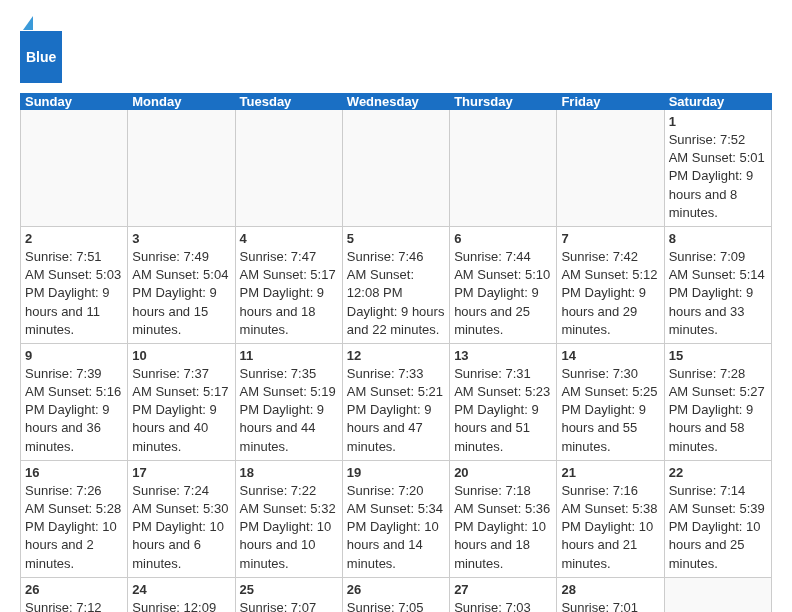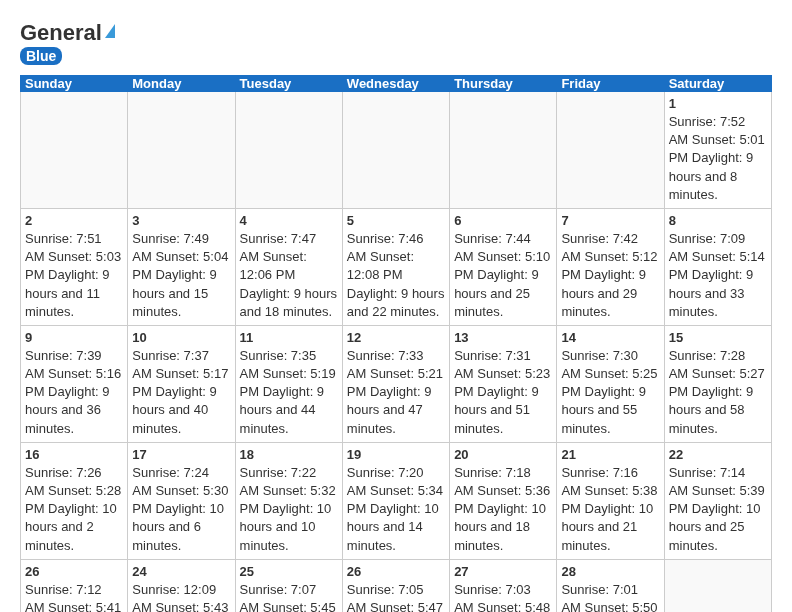--- a/index.html
+++ b/index.html
@@ -69,24 +69,23 @@
     .empty-cell {
       background: #f9f9f9;
     }
   </style>
 </head>
 <body>
 
 <div class="header">
   <div class="logo">
     <div style="display:flex;align-items:center;">
-      <span style="font-size:22px;font-weight:bold;color:#333;">General</span>
       <span style="display:inline-block;width:0;height:0;border-left:10px solid transparent;border-bottom:14px solid #3a9ad9;margin-left:3px;margin-top:-4px;"></span>
     </div>
-    <div style="background:#1a6fc4;color:white;font-size:14px;font-weight:bold;padding:1px 6px;margin-top:1px;display:inline-block;border-radius:8px;">Blue</div>
+    <div style="background:#1a6fc4;color:white;font-size:14px;font-weight:bold;padding:18px 6px;margin-top:1px;display:inline-block;">Blue</div>
   </div>
   <div class="title-section">
     <div class="month-year"></div>
     <div class="location"></div>
   </div>
 </div>
 
 <table class="calendar">
   <thead>
     <tr>
@@ -123,21 +122,21 @@
         </td>
         <td>
           <span class="day-num">3</span>
           <div class="day-info">Sunrise: 7:49 AM
 Sunset: 5:04 PM
 Daylight: 9 hours and 15 minutes.</div>
         </td>
         <td>
           <span class="day-num">4</span>
           <div class="day-info">Sunrise: 7:47 AM
-Sunset: 12:06 PM
+Sunset: 5:17 PM
 Daylight: 9 hours and 18 minutes.</div>
         </td>
         <td>
           <span class="day-num">5</span>
           <div class="day-info">Sunrise: 7:46 AM
 Sunset: 12:08 PM
 Daylight: 9 hours and 22 minutes.</div>
         </td>
         <td>
           <span class="day-num">6</span>

